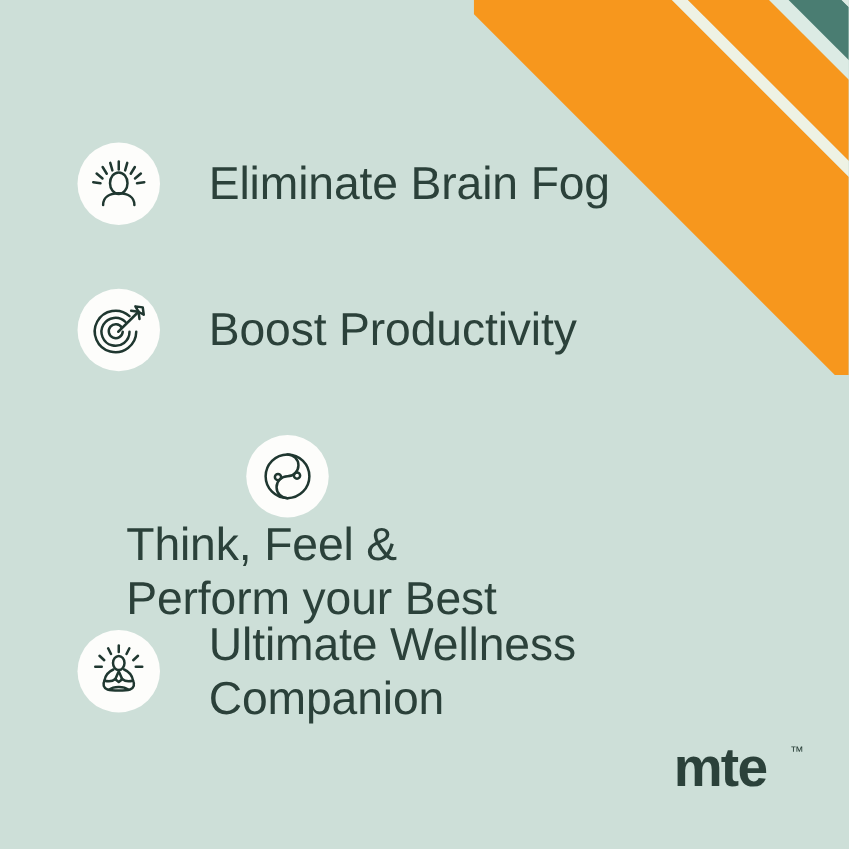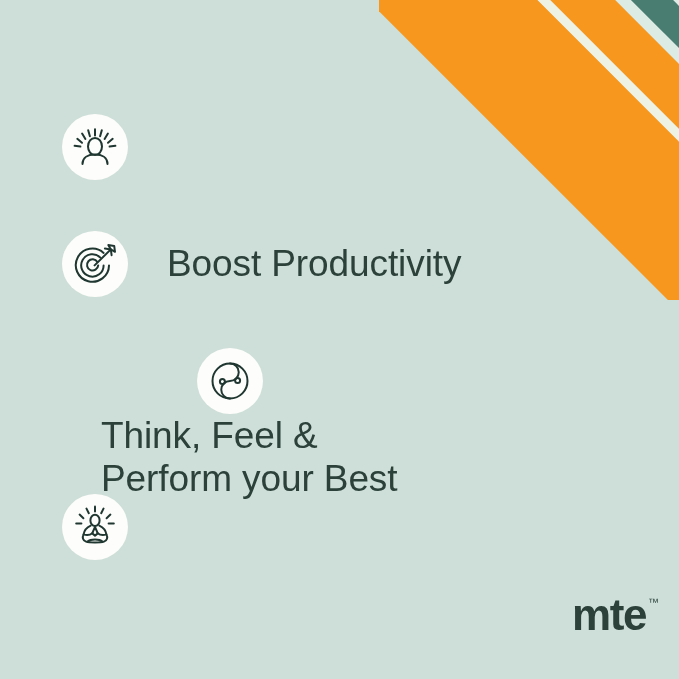--- a/index.html
+++ b/index.html
@@ -85,25 +85,26 @@
 
   
   #row-2 .benefit-label,
   #row-3 .benefit-label {
     line-height: 1.17;
   }
 
   
   #brand-logo {
     position: absolute;
-    right: 20px;
+    right: 36px;
     bottom: 42px;
     display: flex;
     align-items: flex-start;
     color: #2b413a;
+    gap: 17px;
   }
   #brand-wordmark {
     font-size: 44px;
     font-weight: 700;
     letter-spacing: -1.4px;
     line-height: 1;
     color: #2b413a;
   }
   #brand-tm {
     font-size: 11px;
@@ -149,20 +150,21 @@
             <line x1="29.8" y1="6.3" x2="28.1" y2="12.3"></line>
             <line x1="10.1" y1="9.6" x2="13.4" y2="15"></line>
             <line x1="35.9" y1="9.6" x2="32.6" y2="15"></line>
             <line x1="5.3" y1="14.8" x2="10" y2="18.8"></line>
             <line x1="40.7" y1="14.8" x2="36" y2="18.8"></line>
             <line x1="2.6" y1="21.8" x2="8.4" y2="22.6"></line>
             <line x1="43.4" y1="21.8" x2="37.6" y2="22.6"></line>
           </svg>
         </span>
       </div>
+      <div class="benefit-label">Eliminate Brain Fog</div>
     </div>
 
     <div class="benefit-row" id="row-1">
       <div class="icon-badge">
         <span>
           <svg width="46" height="46" viewBox="0 0 46 46" fill="none" stroke="#1f3730" stroke-width="2" stroke-linecap="round" stroke-linejoin="round">
 
             <path d="M31.6 11.9 A16.6 16.6 0 1 0 37 24.4"></path>
             <path d="M28.4 16.6 A11.2 11.2 0 1 0 31.6 24.4"></path>
             <path d="M25.4 21 A5.6 5.6 0 1 0 26.2 24.4"></path>
@@ -212,20 +214,22 @@
             <line x1="23" y1="2.4" x2="23" y2="7.6"></line>
             <line x1="14.5" y1="4.6" x2="16.8" y2="9.2"></line>
             <line x1="31.5" y1="4.6" x2="29.2" y2="9.2"></line>
             <line x1="7.6" y1="10.6" x2="11.4" y2="14.2"></line>
             <line x1="38.4" y1="10.6" x2="34.6" y2="14.2"></line>
             <line x1="4.2" y1="19.4" x2="9.4" y2="19.4"></line>
             <line x1="41.8" y1="19.4" x2="36.6" y2="19.4"></line>
           </svg>
         </span>
       </div>
+      <div class="benefit-label">Ultimate Wellness
+Companion</div>
     </div>
 
   </div>
 
   <div id="brand-logo">
     <span id="brand-wordmark">mte</span>
     <span id="brand-tm">™</span>
   </div>
 
 </div>

